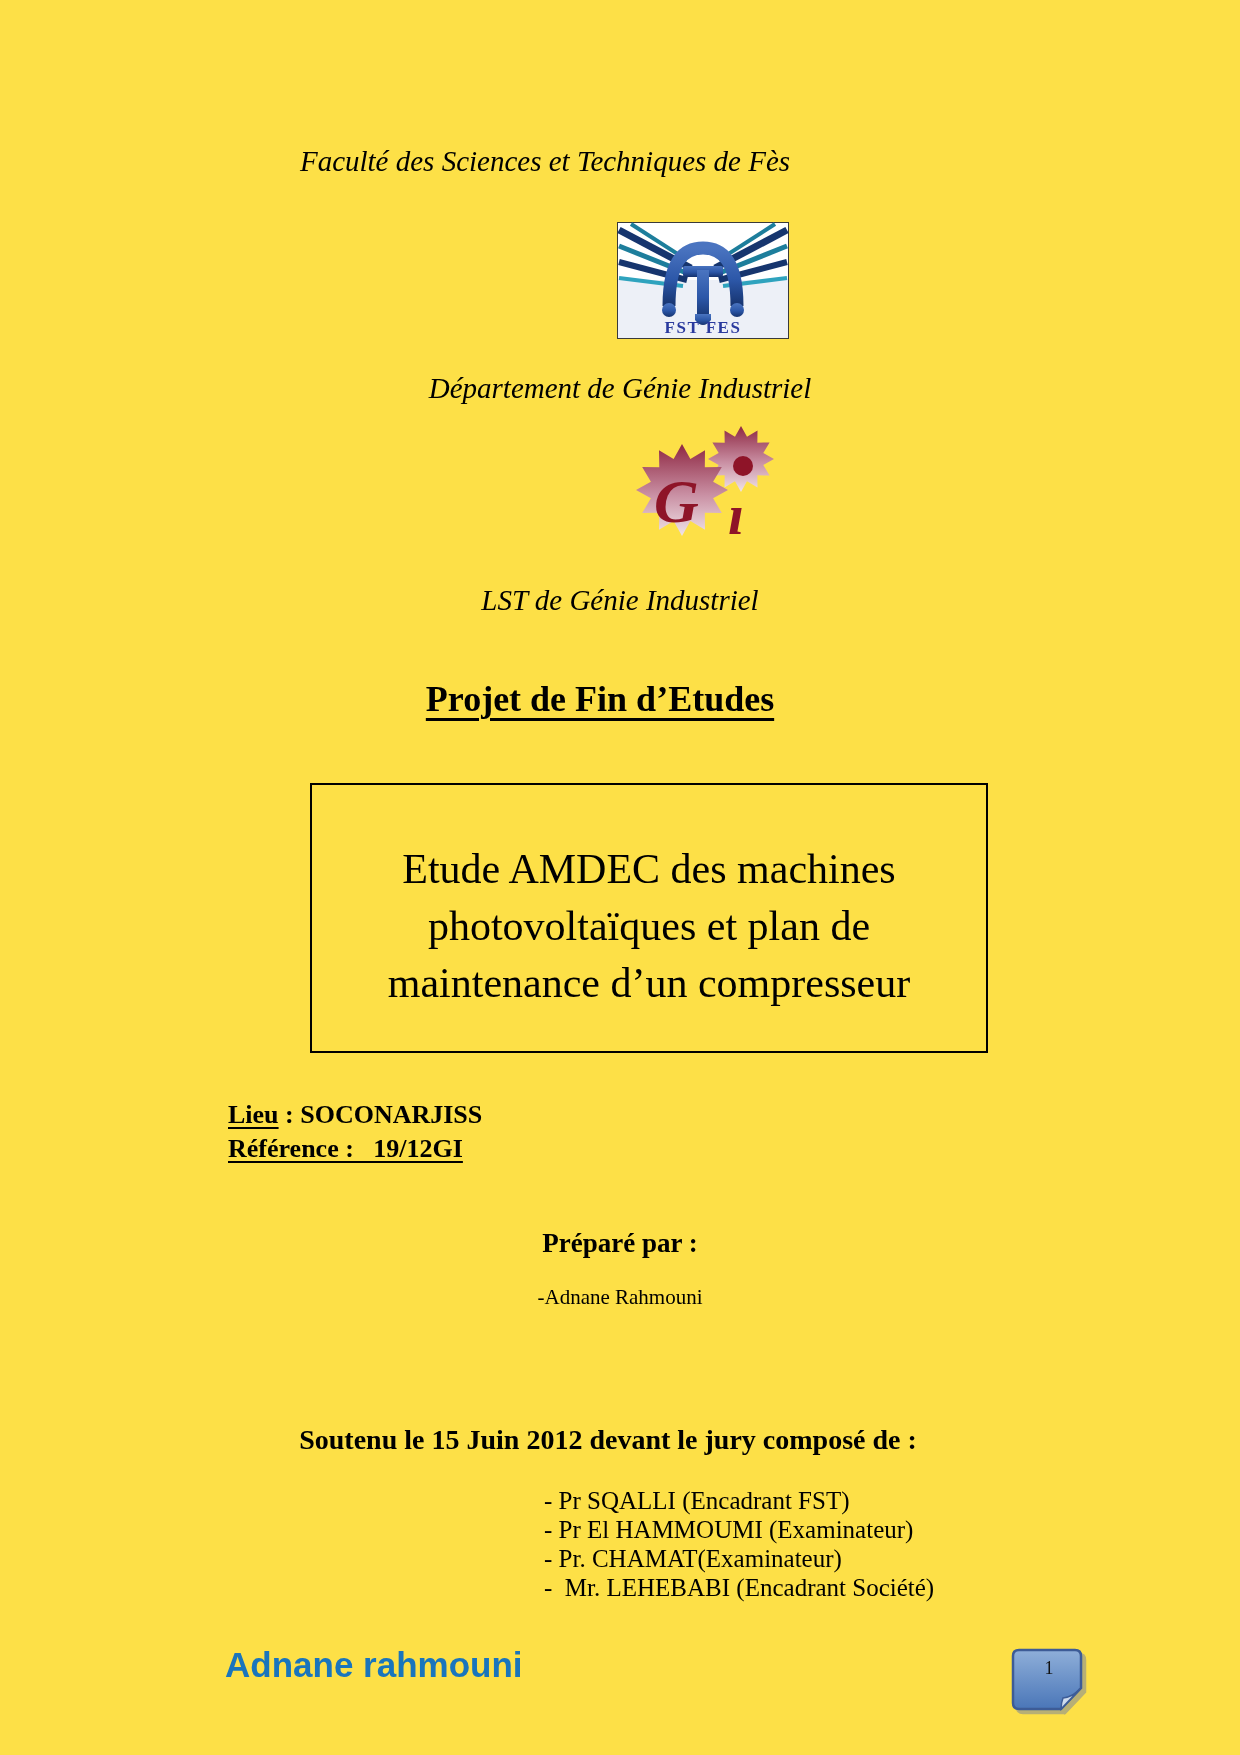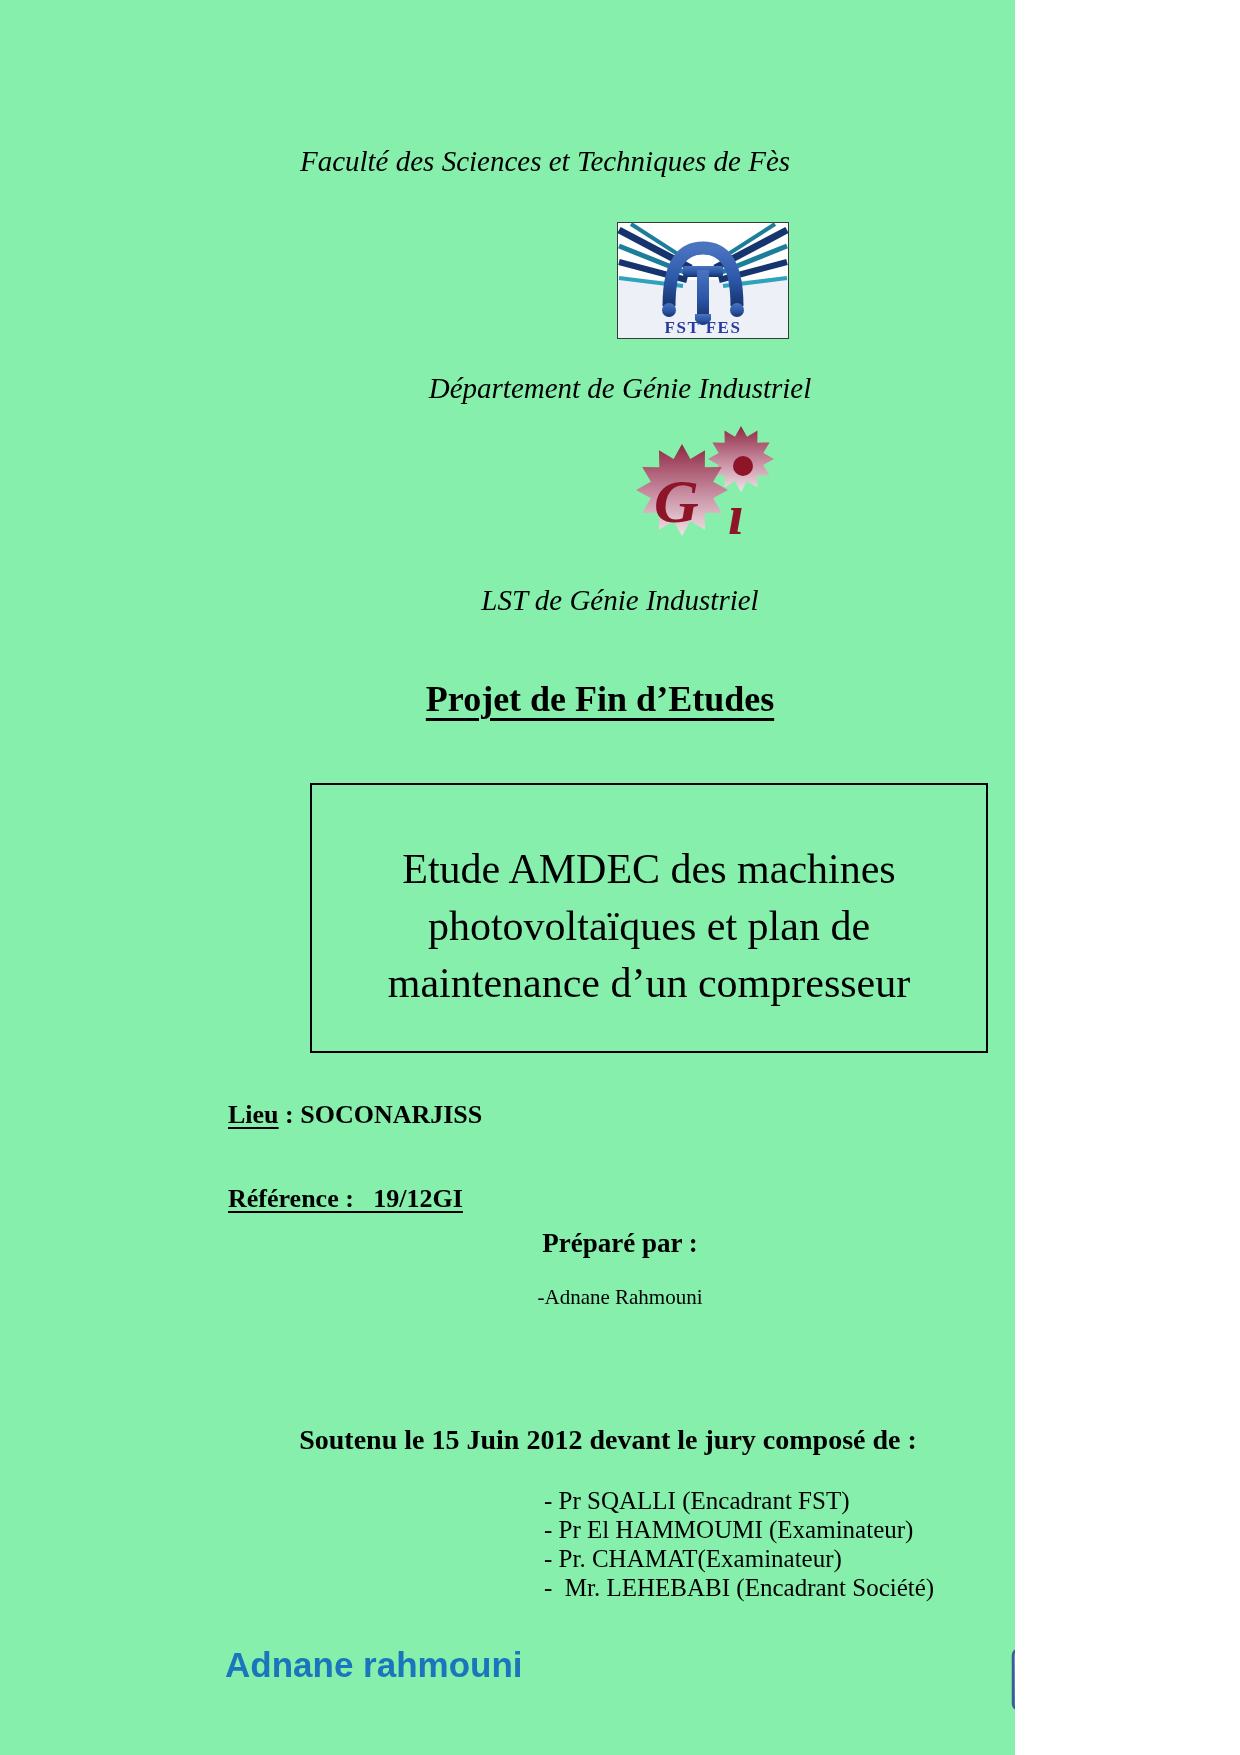--- a/index.html
+++ b/index.html
@@ -1,19 +1,19 @@
 <!DOCTYPE html>
 <html><head>
 <meta charset="utf-8">
 <style>
   html,body{margin:0;padding:0;background:#ffffff;}
   .page{
     position:relative;
-    width:1015px;height:1755px;
-    background:#86efac;
+    width:1240px;height:1755px;
+    background:#fde047;
     font-family:"Liberation Serif", serif;
     color:#000;
     overflow:hidden;
   }
   .abs{position:absolute;}
   .center{text-align:center;}
   .italic-line{font-style:italic;font-size:29px;}
   .pfe{font-weight:bold;font-size:36px;}
   .pfe span{text-decoration:underline;text-decoration-thickness:3px;text-underline-offset:7px;}
   .title-box{
@@ -103,21 +103,21 @@
   <div class="abs pfe center" style="left:0;top:678px;width:1200px;"><span>Projet de Fin d’Etudes</span></div>
 
   <div class="abs title-box">
     <div class="title-line">Etude AMDEC des machines</div>
     <div class="title-line">photovoltaïques et plan de</div>
     <div class="title-line">maintenance d’un compresseur</div>
   </div>
 
   <div class="abs meta-line" style="left:228px;top:1100px;"><span class="u2">Lieu</span><span> : SOCONARJISS</span></div>
 
-  <div class="abs meta-line" style="left:228px;top:1184px;"><span class="u2">Référence :   19/12GI</span></div>
+  <div class="abs meta-line" style="left:228px;top:1134px;"><span class="u2">Référence :   19/12GI</span></div>
 
   <div class="abs prepared center" style="left:0;top:1228px;width:1240px;">Préparé par :</div>
 
   <div class="abs author center" style="left:0;top:1285px;width:1240px;">-Adnane Rahmouni</div>
 
   <div class="abs jury-head center" style="left:0;top:1424px;width:1216px;">Soutenu le 15 Juin 2012 devant le jury composé de :</div>
 
   <div class="abs" style="left:520px;top:1486px;margin-left:24px;">
     <div class="jury-item">- Pr SQALLI (Encadrant FST)</div>
     <div class="jury-item">- Pr El HAMMOUMI (Examinateur)</div>

